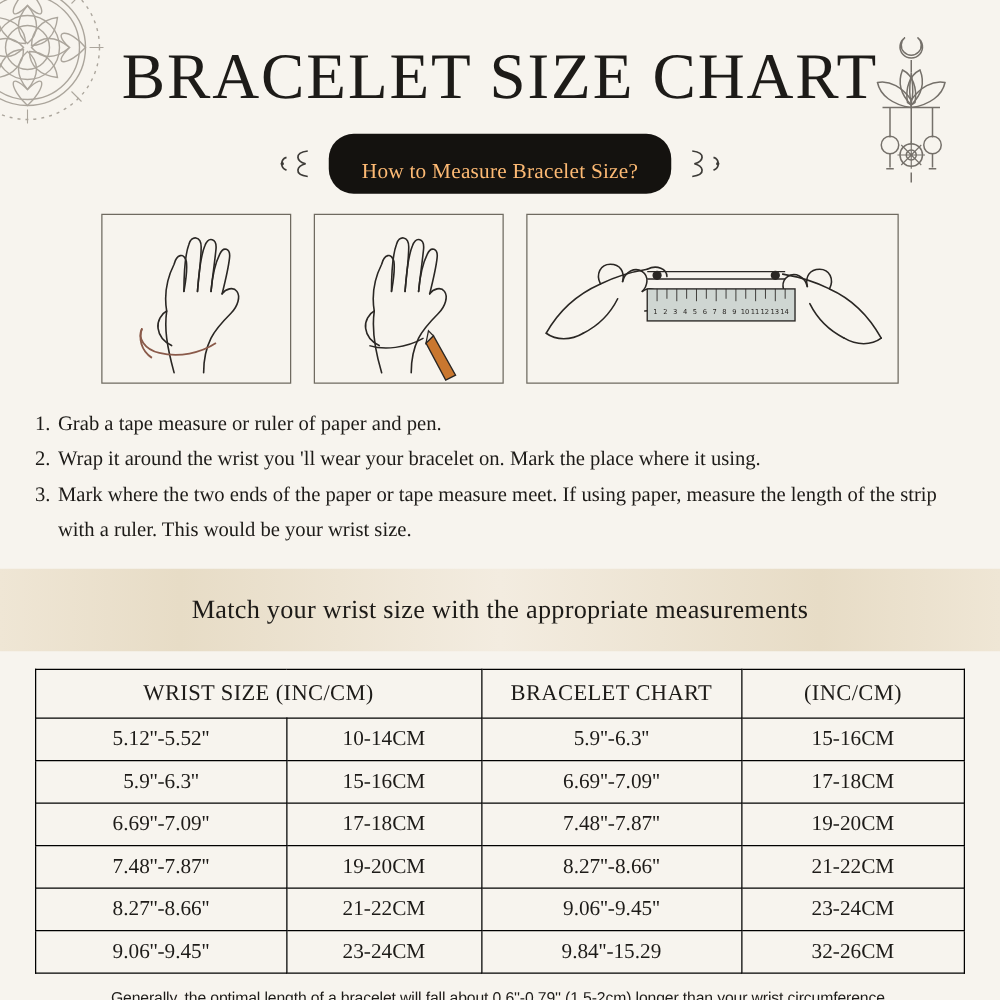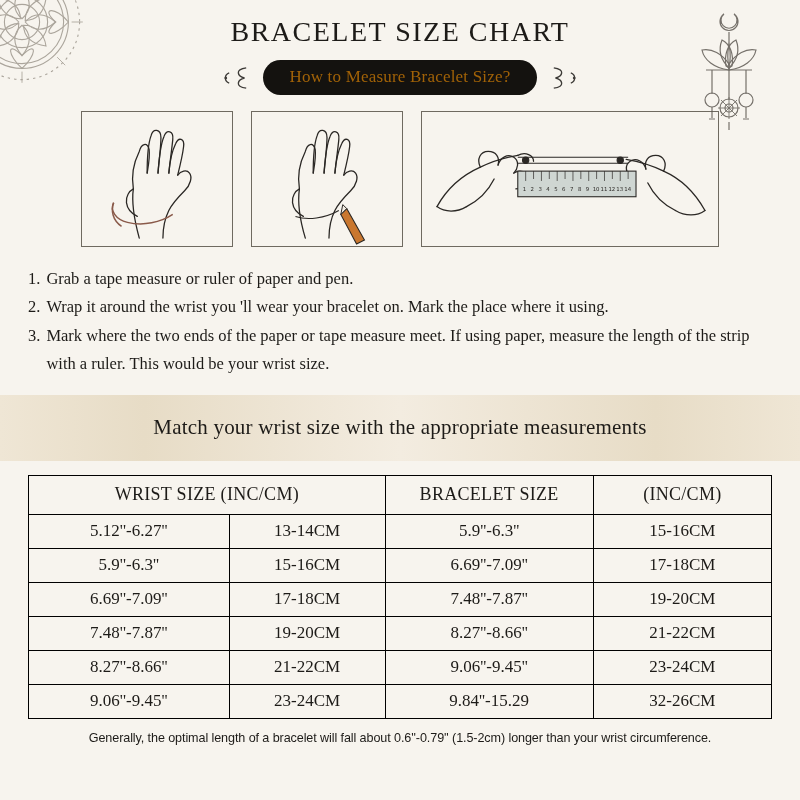--- a/index.html
+++ b/index.html
@@ -38,41 +38,41 @@
     right: 14px;
     width: 110px;
     height: 130px;
     opacity: 0.8;
     pointer-events: none;
   }
 
   
   .title {
     text-align: center;
-    font-size: 28px;
+    font-size: 52px;
     letter-spacing: 1.5px;
     font-weight: normal;
     padding-top: 16px;
-    margin: 0;
+    margin: 16px;
     font-family: "Liberation Serif", serif;
   }
 
   
   .subtitle-row {
     display: flex;
     align-items: center;
     justify-content: center;
     margin-top: 12px;
     gap: 10px;
   }
   .pill {
     background: #14120f;
-    color: #a16207;
+    color: #fdba74;
     border-radius: 20px;
-    padding: 7px 26px 8px;
+    padding: 20px 26px 8px;
     font-size: 17px;
     letter-spacing: .2px;
     font-family: "Liberation Serif", serif;
     white-space: nowrap;
   }
   .flourish {
     width: 34px;
     height: 34px;
     opacity: .85;
   }
@@ -348,28 +348,28 @@
     <table>
       <colgroup>
         <col class="colgroup-left">
         <col class="colgroup-left2">
         <col class="colgroup-right">
         <col class="colgroup-right2">
       </colgroup>
       <thead>
         <tr>
           <th colspan="2">WRIST SIZE (INC/CM)</th>
-          <th>BRACELET SIZE</th>
+          <th>BRACELET CHART</th>
           <th>(INC/CM)</th>
         </tr>
       </thead>
       <tbody>
         <tr>
-          <td>5.12''-6.27''</td>
-          <td>13-14CM</td>
+          <td>5.12''-5.52''</td>
+          <td>10-14CM</td>
           <td>5.9''-6.3''</td>
           <td>15-16CM</td>
         </tr>
         <tr>
           <td>5.9''-6.3''</td>
           <td>15-16CM</td>
           <td>6.69''-7.09''</td>
           <td>17-18CM</td>
         </tr>
         <tr>

